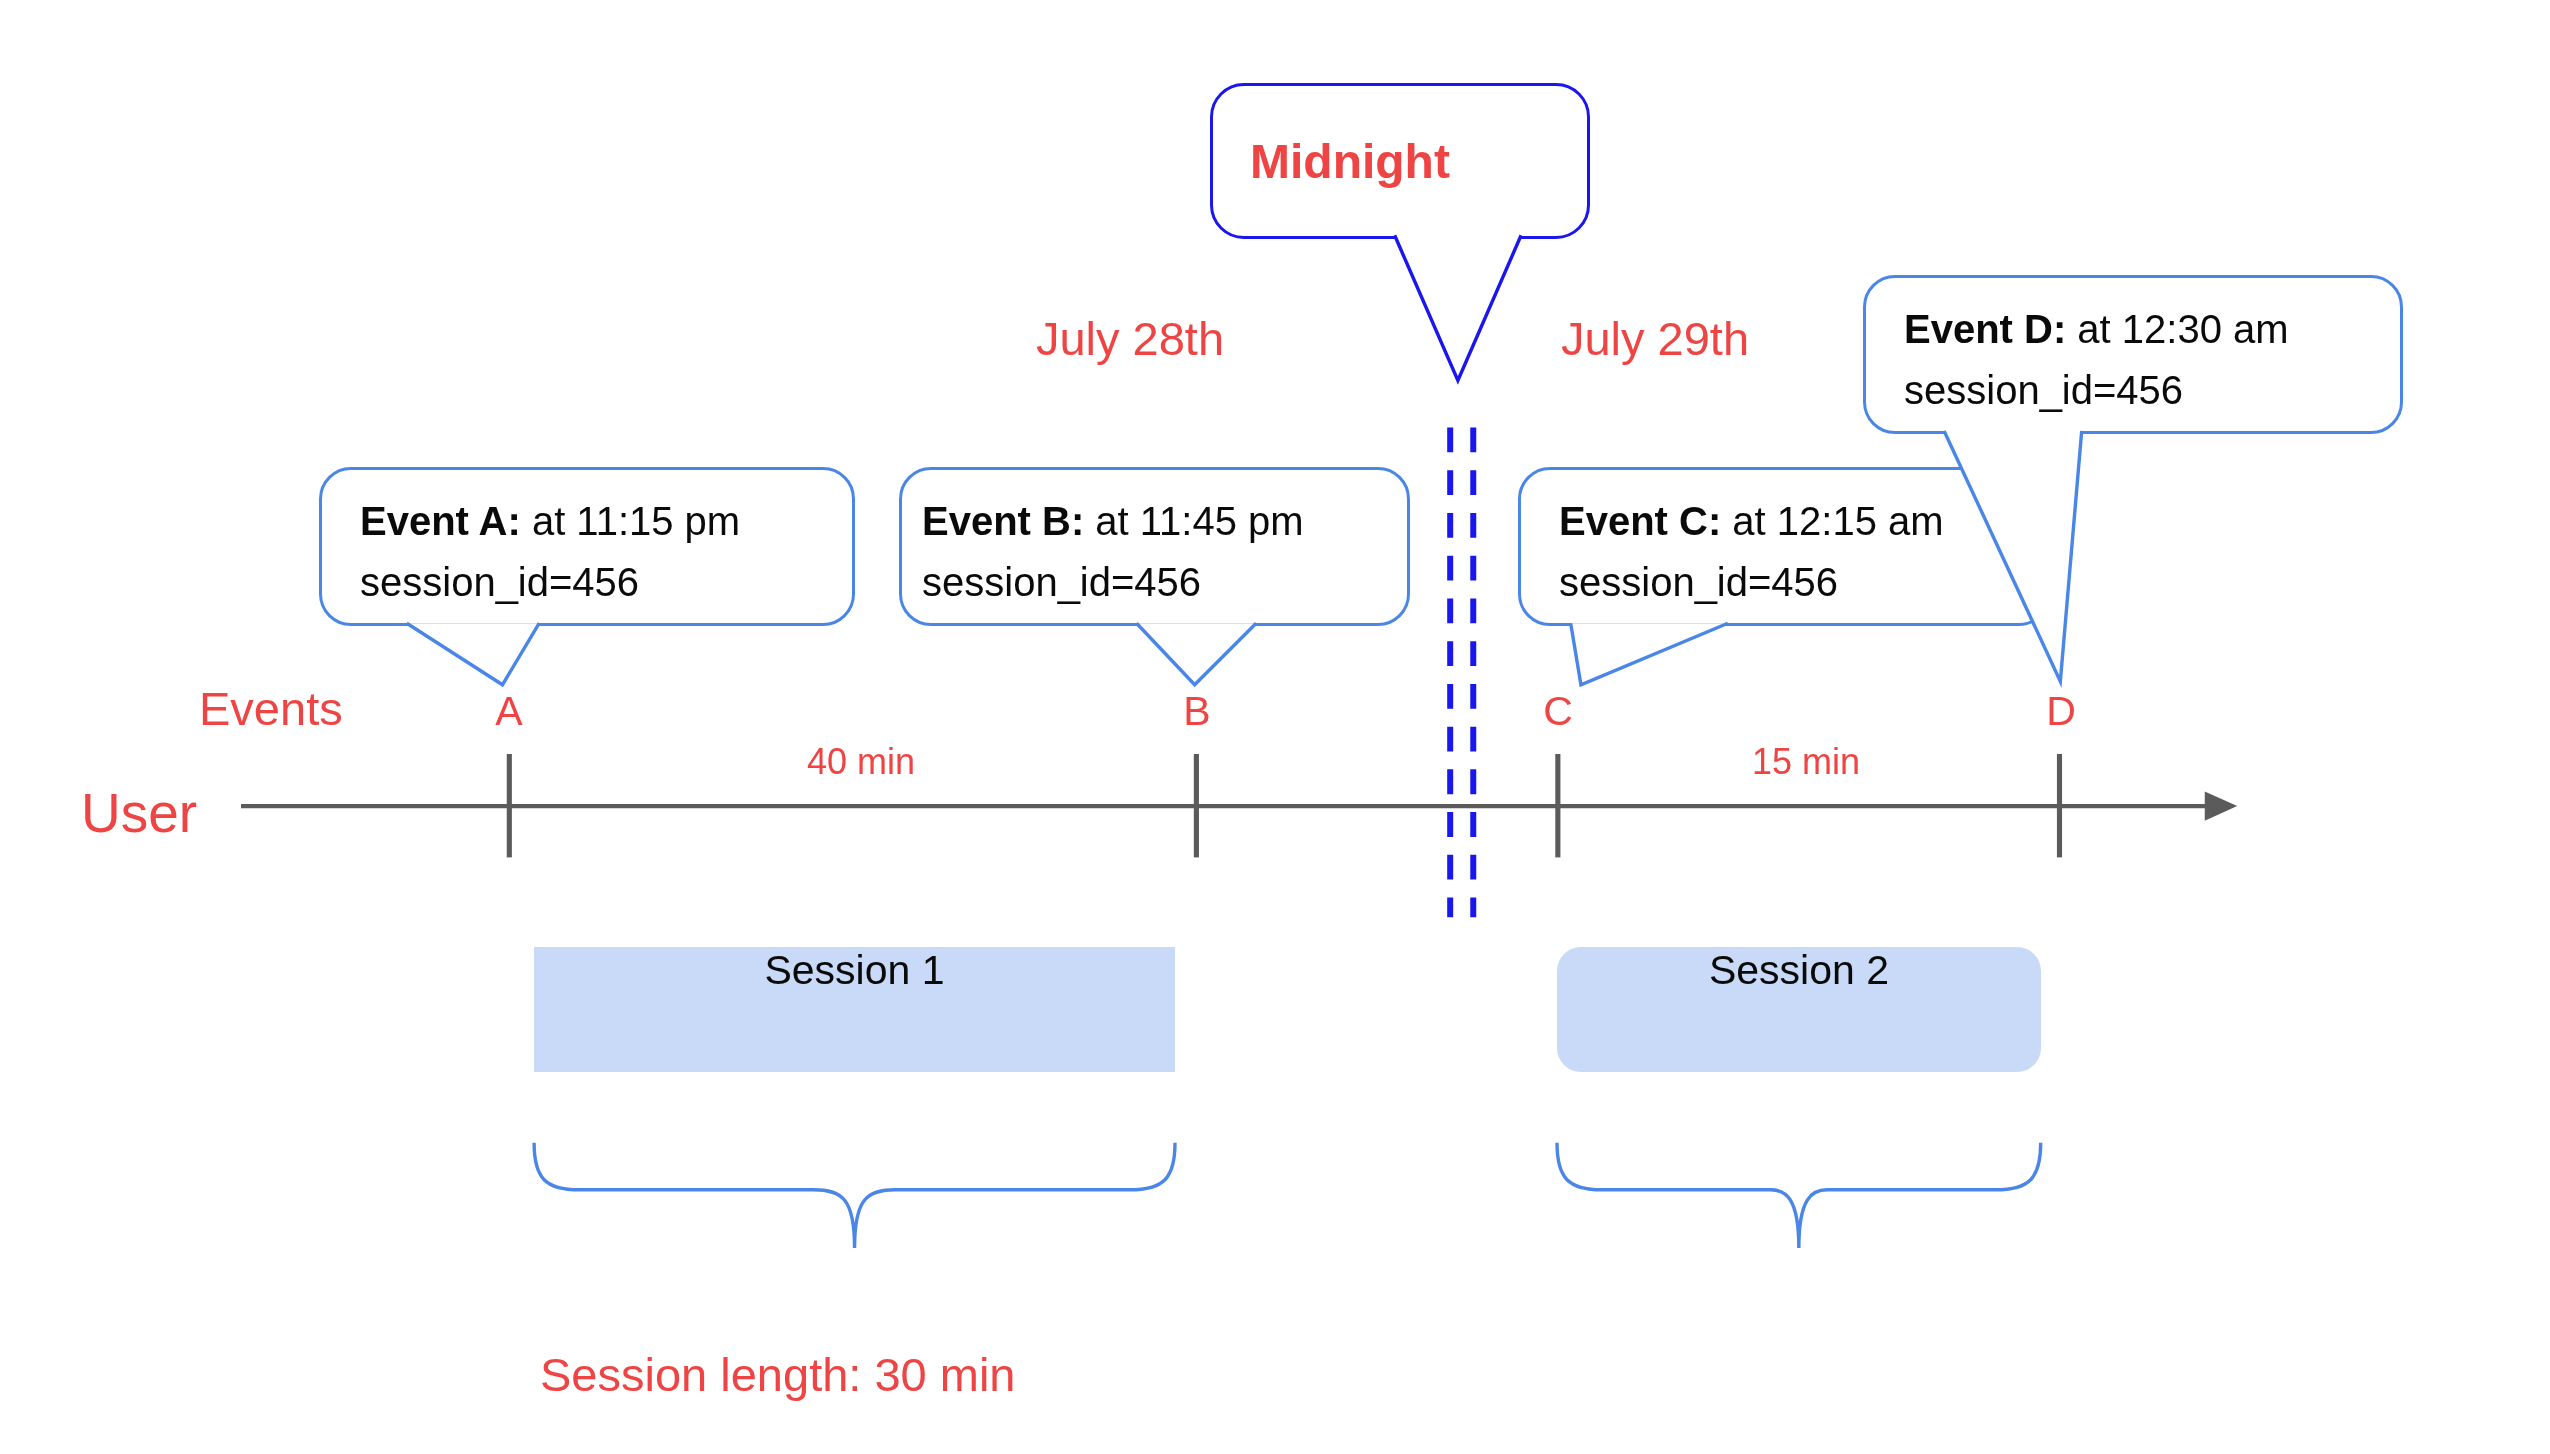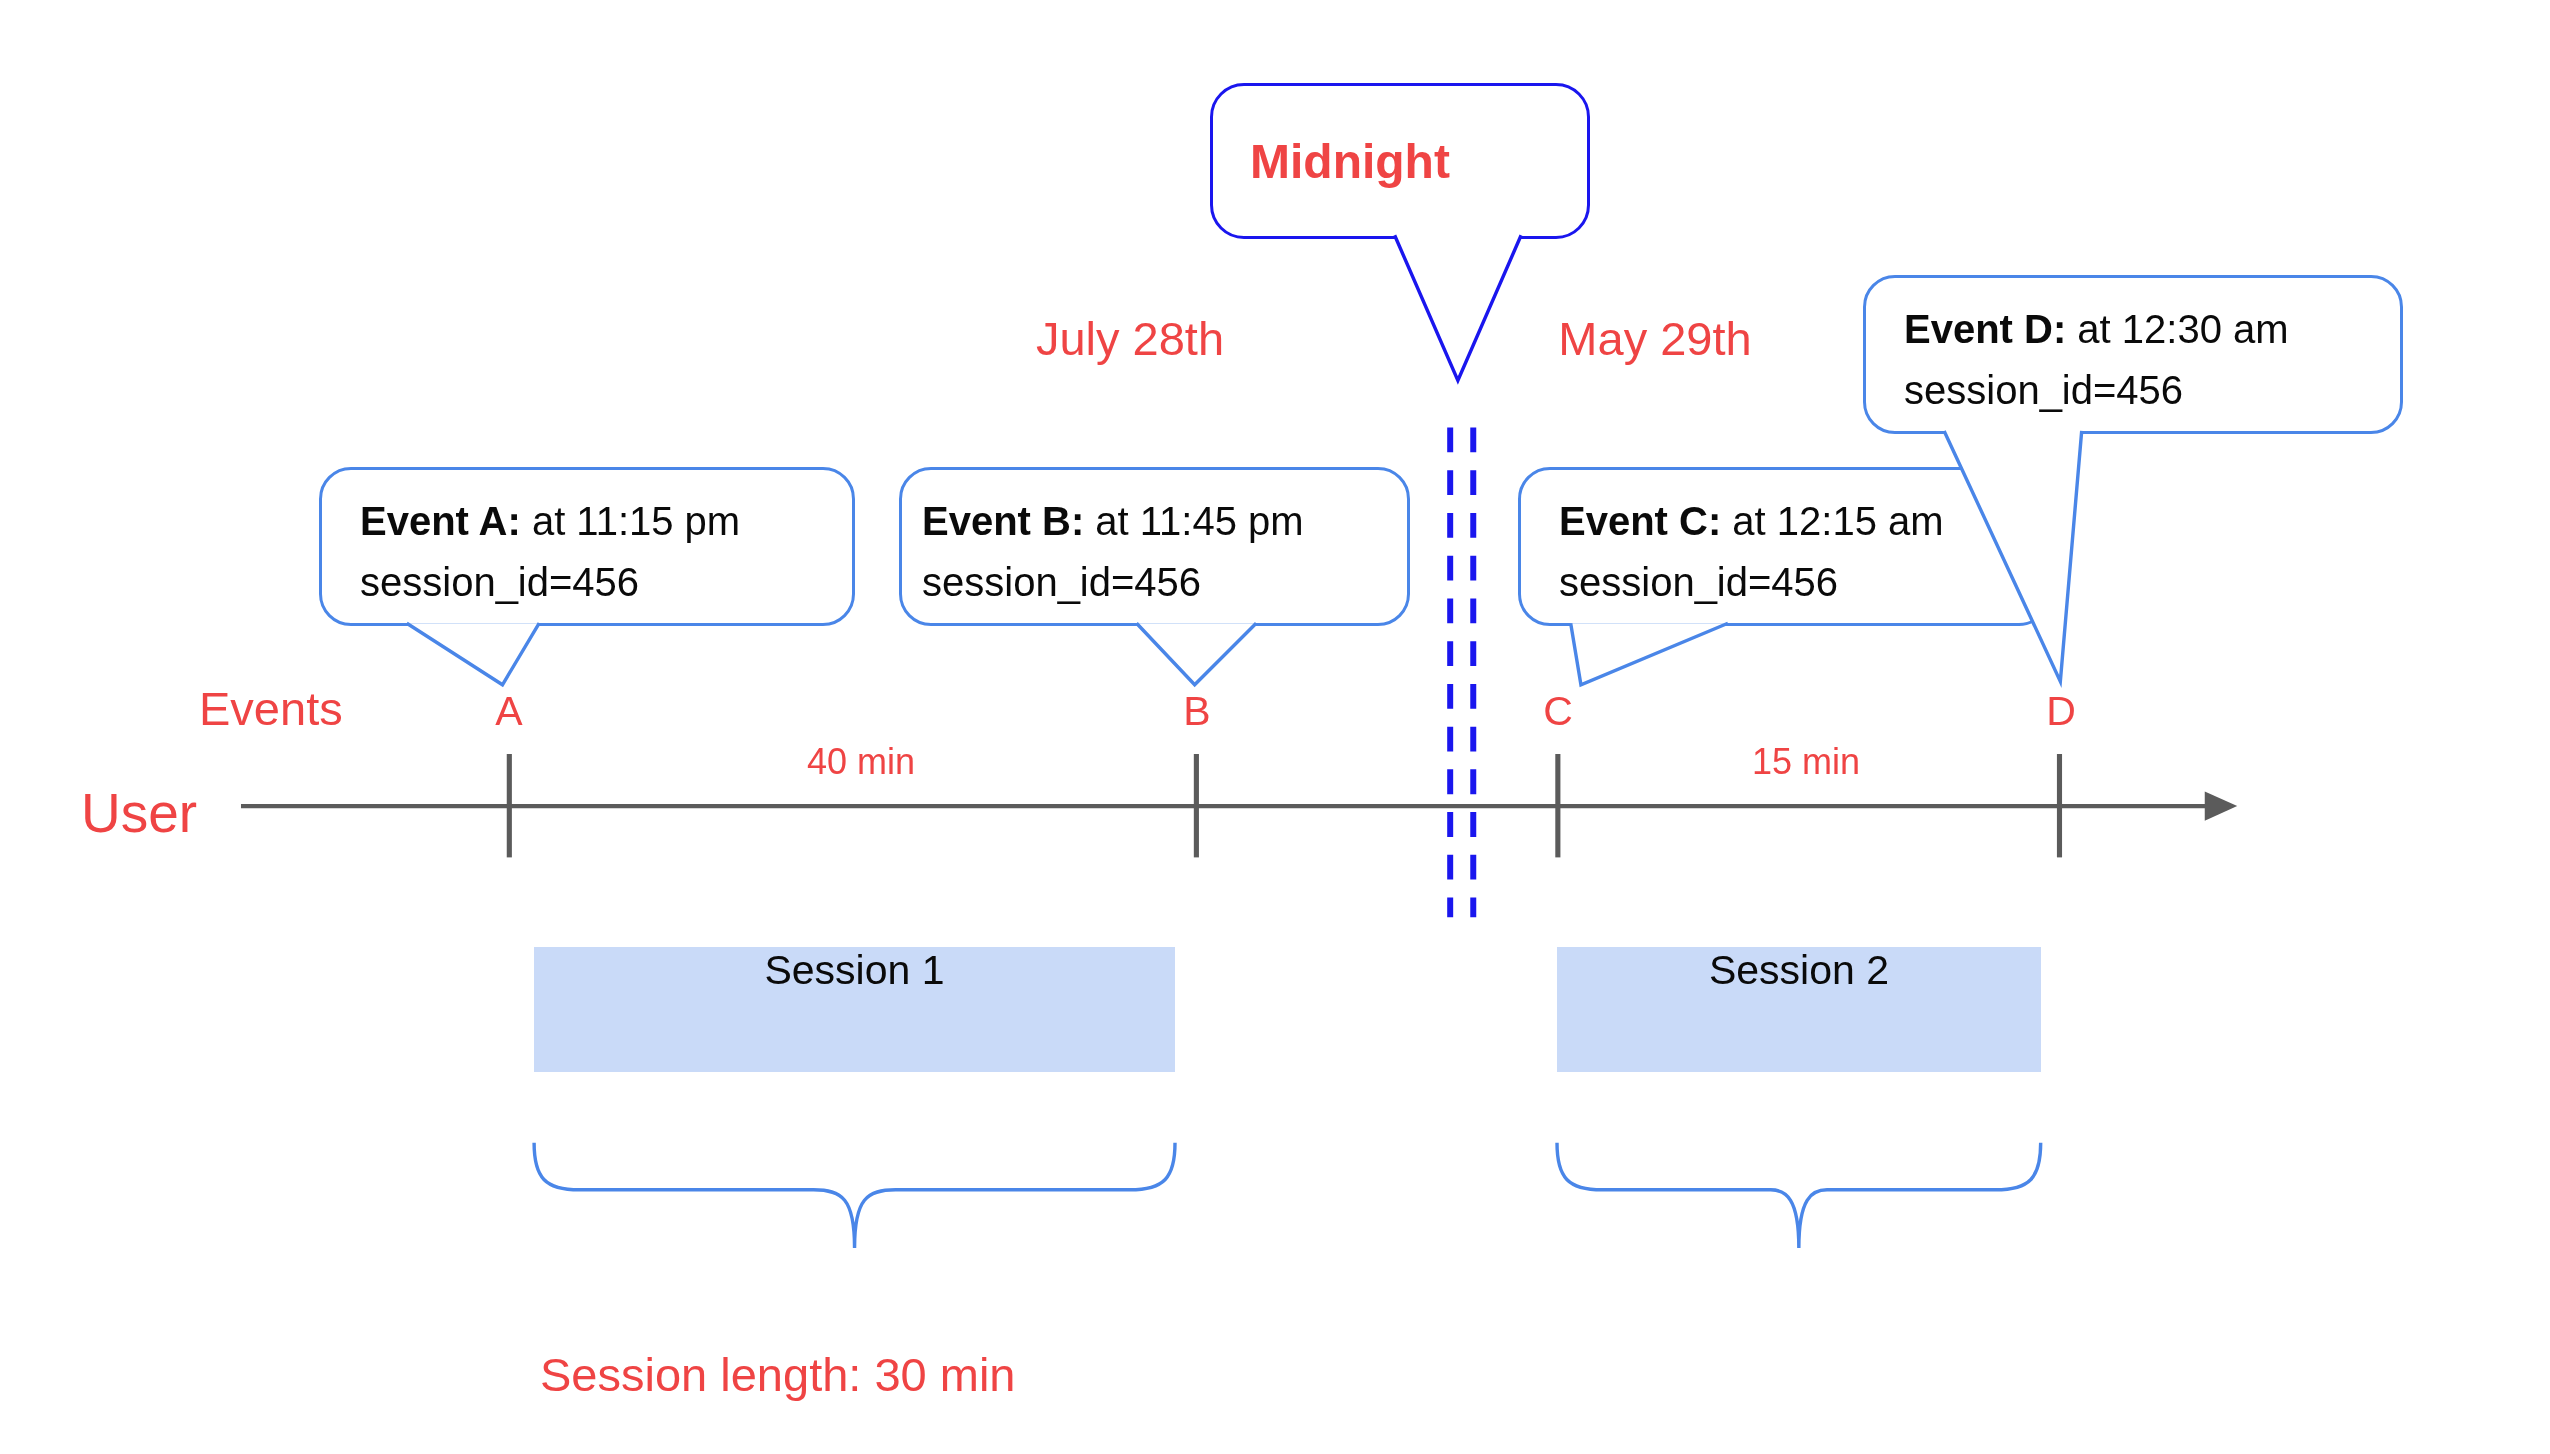--- a/index.html
+++ b/index.html
@@ -52,21 +52,21 @@
     <line x1="1823" y1="882" x2="1823" y2="1003" stroke="#5b5b5b" stroke-width="6"></line>
     <line x1="2410" y1="882" x2="2410" y2="1003" stroke="#5b5b5b" stroke-width="6"></line>
 
     <path d="M 625,1337 C 625,1378 638,1392 678,1392 L 952,1392 C 985,1392 1000,1402 1000,1460 C 1000,1402 1015,1392 1048,1392 L 1322,1392 C 1362,1392 1375,1378 1375,1337" fill="none" stroke="#4a86e8" stroke-width="4"></path>
     <path d="M 1822,1337 C 1822,1378 1835,1392 1875,1392 L 2072,1392 C 2090,1392 2105,1402 2105,1460 C 2105,1402 2120,1392 2138,1392 L 2335,1392 C 2375,1392 2388,1378 2388,1337" fill="none" stroke="#4a86e8" stroke-width="4"></path>
   </svg>
 
   <div class="session-box" style="left:534px;top:947px;width:641px;">
     <span>Session 1</span>
   </div>
-  <div class="session-box" style="left:1557px;top:947px;width:484px;">
+  <div class="session-box" style="left:1557px;top:947px;width:484px;border-radius:24px;">
     <span>Session 2</span>
   </div>
 
   <div class="bubble" style="left:319px;top:467px;width:536px;height:159px;">
     <div><b>Event A:</b><span> at 11:15 pm</span></div>
     <div>session_id=456</div>
   </div>
   <div class="bubble" style="left:899px;top:467px;width:511px;height:159px;padding-left:20px;">
     <div><b>Event B:</b><span> at 11:45 pm</span></div>
     <div>session_id=456</div>
@@ -86,21 +86,21 @@
     <path d="M 476,729 L 588,801 L 631,729" fill="#ffffff" stroke="#4a86e8" stroke-width="4"></path>
     <path d="M 1330,729 L 1398,801 L 1470,729" fill="#ffffff" stroke="#4a86e8" stroke-width="4"></path>
     <path d="M 1838,729 L 1850,801 L 2022,729" fill="#ffffff" stroke="#4a86e8" stroke-width="4"></path>
     <path d="M 2275,504 L 2411,797 L 2436,504" fill="#ffffff" stroke="#4a86e8" stroke-width="4"></path>
     <path d="M 1632,275 L 1706,445 L 1780,275" fill="#ffffff" stroke="#1a16ee" stroke-width="4"></path>
   </svg>
 
   <div class="txt midnight-text z4" style="left:1250px;top:138px;">Midnight</div>
 
   <div class="txt date-label center z4" style="left:1130px;top:315px;">July 28th</div>
-  <div class="txt date-label center z4" style="left:1655px;top:315px;">May 29th</div>
+  <div class="txt date-label center z4" style="left:1655px;top:315px;">July 29th</div>
 
   <div class="txt z4" style="left:199px;top:685px;font-size:47px;">Events</div>
   <div class="txt z4" style="left:81px;top:786px;font-size:55px;">User</div>
 
   <div class="txt tick-letter center z4" style="left:509px;top:691px;">A</div>
   <div class="txt tick-letter center z4" style="left:1197px;top:691px;">B</div>
   <div class="txt tick-letter center z4" style="left:1558px;top:691px;">C</div>
   <div class="txt tick-letter center z4" style="left:2061px;top:691px;">D</div>
 
   <div class="txt interval-label center z4" style="left:861px;top:744px;">40 min</div>

